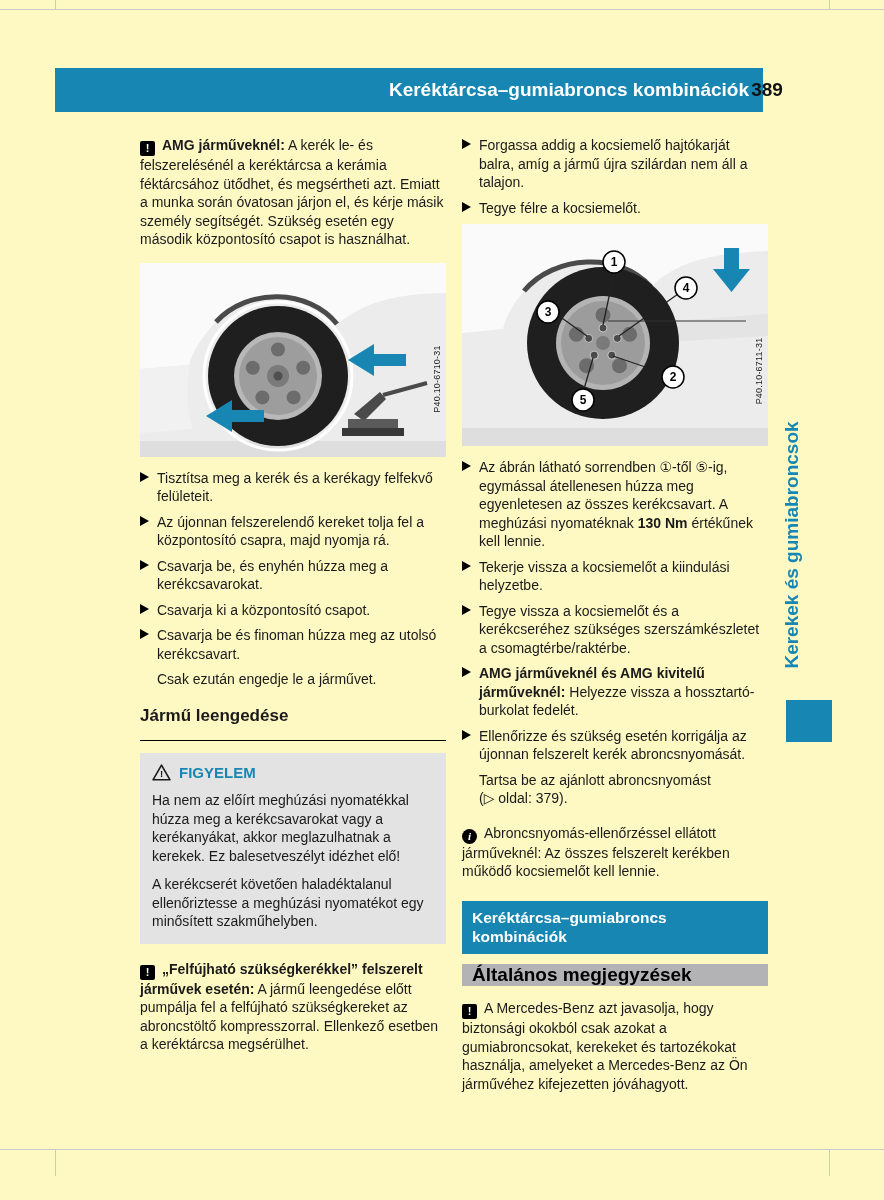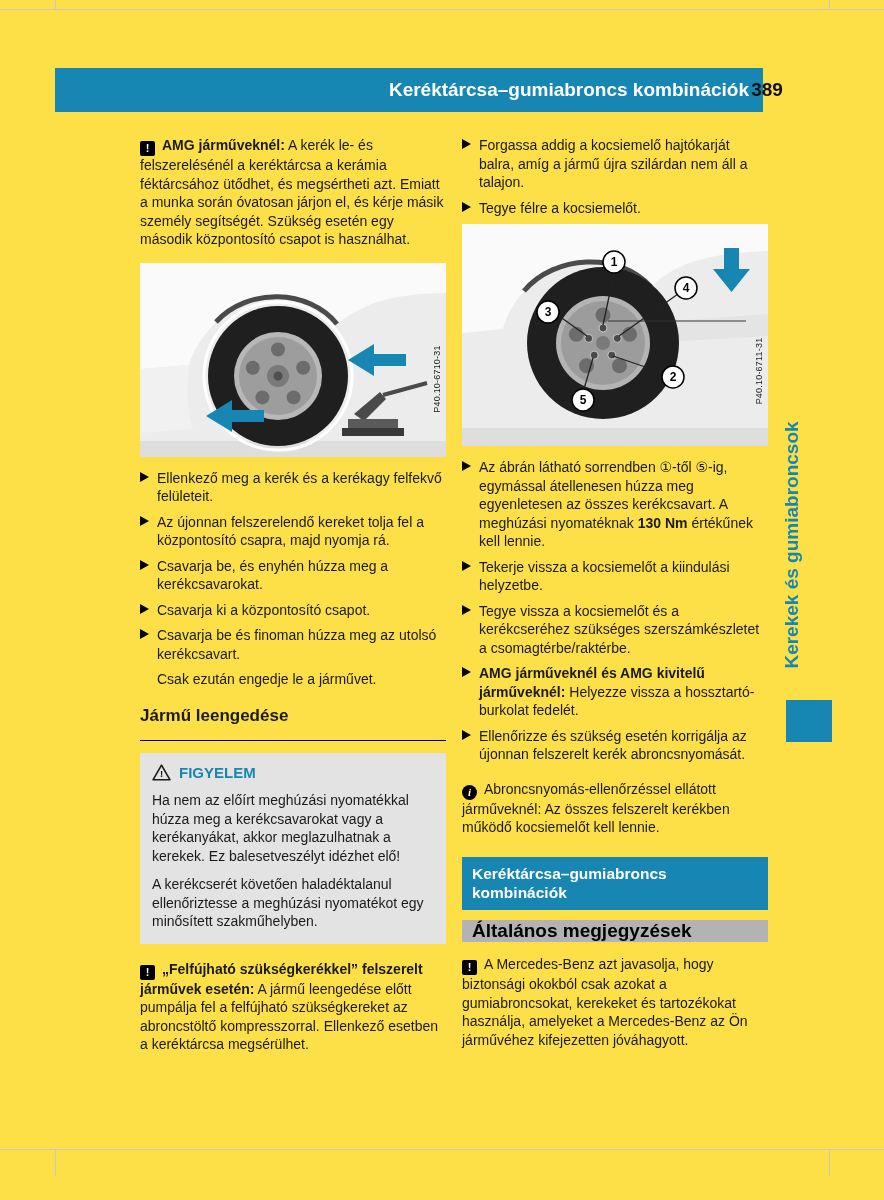--- a/index.html
+++ b/index.html
@@ -1,17 +1,17 @@
 <!DOCTYPE html>
 <html><head>
 <meta charset="utf-8">
 <style>
   html,body { margin:0; padding:0; background:#ffffff; }
   .page {
-    position:relative; width:884px; height:1200px; background:#fde047; overflow:hidden;
+    position:relative; width:884px; height:1200px; background:#fef9c3; overflow:hidden;
     font-family:"Liberation Sans","DejaVu Sans",sans-serif;
     font-size:14px; line-height:18.5px; color:#1a1a1a;
   }
   .crop-h { position:absolute; left:0; width:884px; height:1px; background:#c9c9c9; }
   .crop-v { position:absolute; width:1px; background:#c9c9c9; }
 
   .hbar {
     position:absolute; left:55px; top:68px; width:708px; height:44px;
     background:#1786b2; color:#fff; display:flex; align-items:center; justify-content:flex-end;
   }
@@ -124,21 +124,21 @@
           <line x1="243" y1="132" x2="287" y2="120" stroke="#4a4a4a" stroke-width="4"></line>
           <rect x="208" y="156" width="50" height="9" fill="#5a5a5a"></rect>
           <rect x="202" y="165" width="62" height="8" fill="#383838"></rect>
         </g>
       </svg>
       <div class="figlabel">P40.10-6710-31</div>
     </div>
 
     <div class="step">
       <span class="tri"></span>
-      <span class="body">Ellenkező meg a kerék és a kerékagy felfekvő felületeit.</span>
+      <span class="body">Tisztítsa meg a kerék és a kerékagy felfekvő felületeit.</span>
     </div>
     <div class="step">
       <span class="tri"></span>
       <span class="body">Az újonnan felszerelendő kereket tolja fel a központosító csapra, majd nyomja rá.</span>
     </div>
     <div class="step">
       <span class="tri"></span>
       <span class="body">Csavarja be, és enyhén húzza meg a kerékcsavarokat.</span>
     </div>
     <div class="step">
@@ -241,20 +241,21 @@
       <span class="body">Tegye vissza a kocsiemelőt és a kerékcseréhez szükséges szerszámkészletet a csomagtérbe/raktérbe.</span>
     </div>
     <div class="step">
       <span class="tri"></span>
       <span class="body"><span class="b">AMG járműveknél és AMG kivitelű járműveknél:</span> <span>Helyezze vissza a hossztartó-burkolat fedelét.</span></span>
     </div>
     <div class="step">
       <span class="tri"></span>
       <span class="body">Ellenőrizze és szükség esetén korrigálja az újonnan felszerelt kerék abroncsnyomását.</span>
     </div>
+    <p class="cont"><span>Tartsa be az ajánlott abroncsnyomást</span> <span class="xref">(▷ oldal: 379)</span><span>.</span></p>
 
     <p class="note" style="margin-top:16px;"><span class="iinfo">i</span><span>Abroncsnyomás-ellenőrzéssel ellátott járműveknél: Az összes felszerelt kerékben működő kocsiemelőt kell lennie.</span></p>
 
     <div class="tealhead">Keréktárcsa–gumiabroncs kombinációk</div>
     <div class="grayhead">Általános megjegyzések</div>
 
     <p class="note"><span class="bang">!</span><span>A Mercedes-Benz azt javasolja, hogy biztonsági okokból csak azokat a gumiabroncsokat, kerekeket és tartozékokat használja, amelyeket a Mercedes-Benz az Ön járművéhez kifejezetten jóváhagyott.</span></p>
 
   </div>
 

